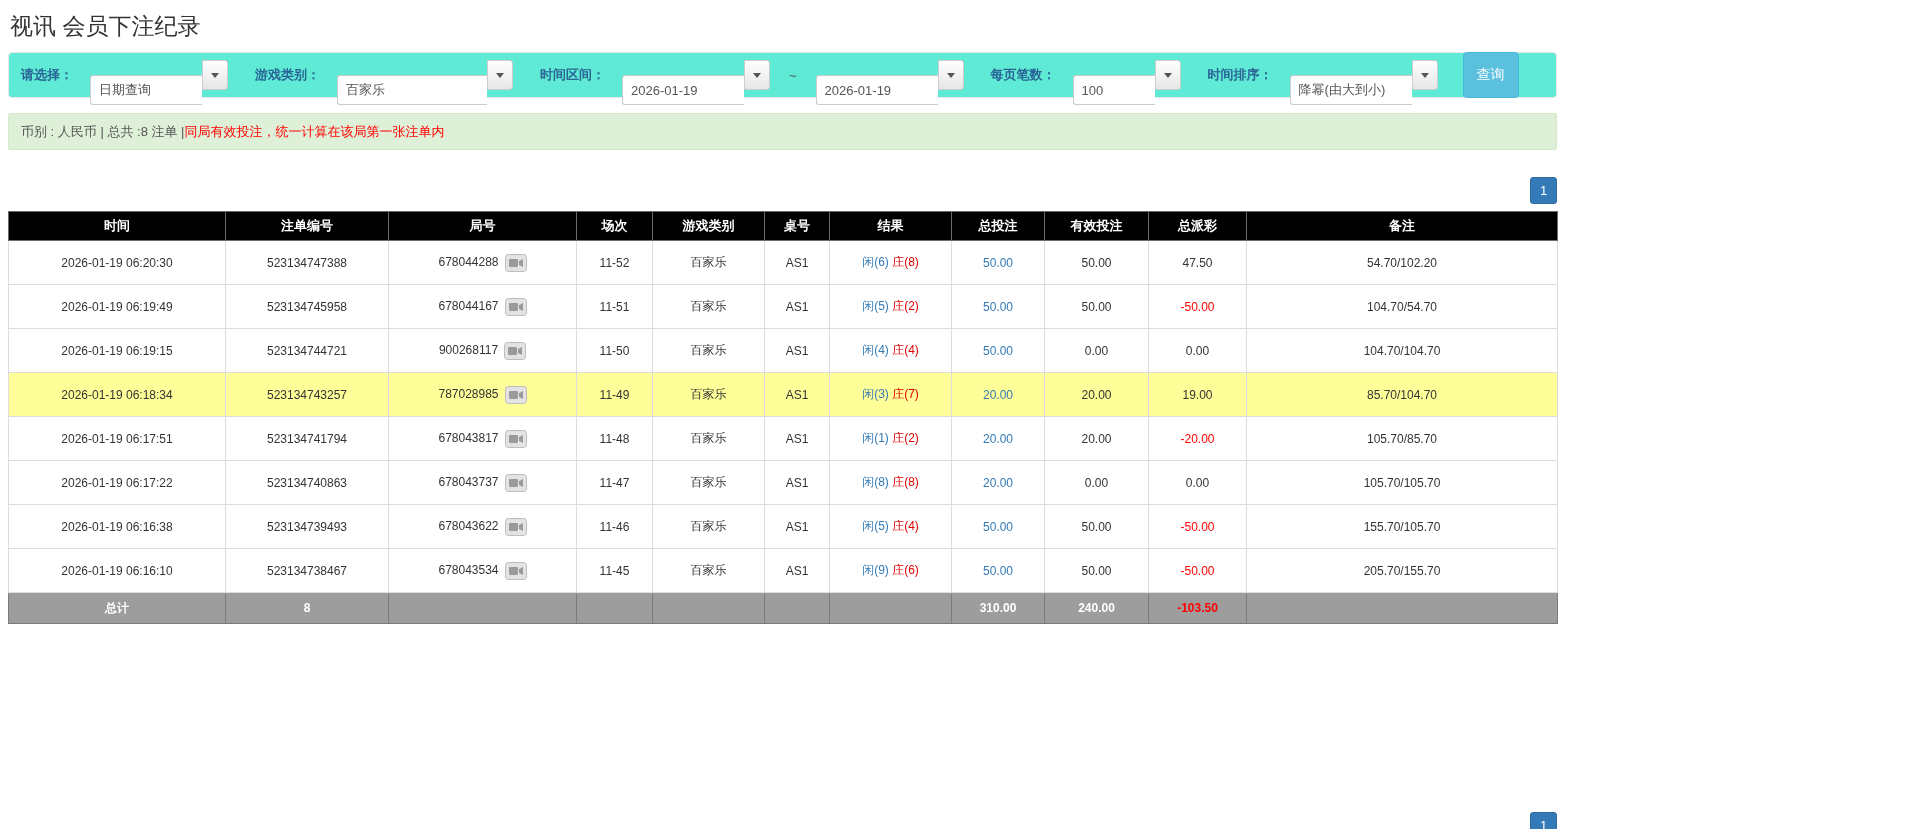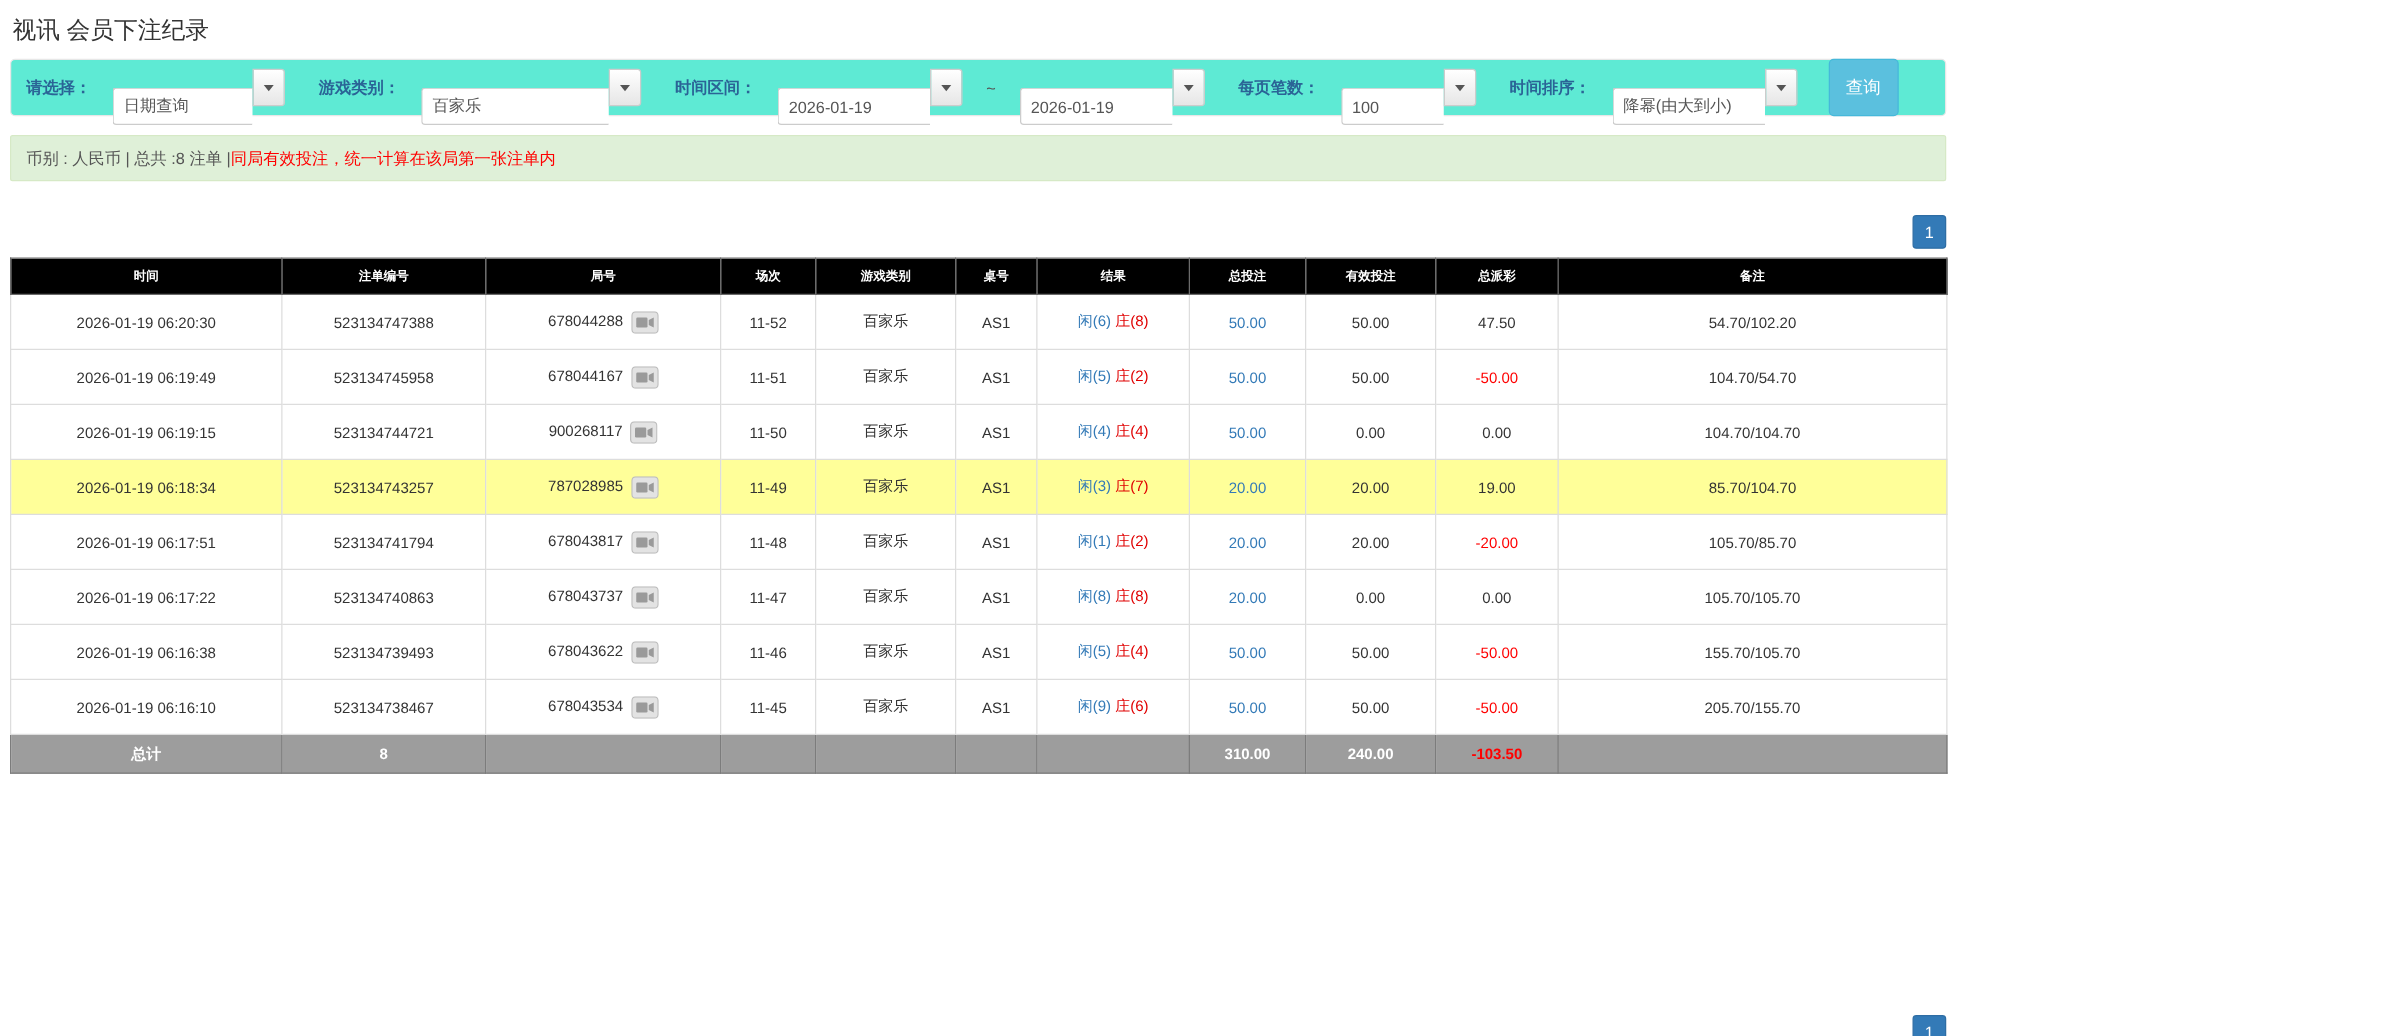--- a/index.html
+++ b/index.html
@@ -2,21 +2,21 @@
 <html><head>
 <meta charset="utf-8">
 <style>
   * { margin:0; padding:0; box-sizing:border-box; }
   html,body {
     width:1915px; height:829px; overflow:hidden; position:relative;
     background:#fff; color:#333;
     font-family:"Liberation Sans","DejaVu Sans",sans-serif;
   }
   .container { width:1549px; margin-left:8px; position:relative; }
-  .page-title { font-size:19px; font-weight:400; color:#333; padding:11px 0 10px 2px; }
+  .page-title { font-size:23px; font-weight:400; color:#333; padding:11px 0 10px 2px; }
 
   
   .filter-bar {
     background:#5eead4; border:1px solid #e7e7e7; border-radius:4px;
     height:46px; padding:7px 10px; display:flex; align-items:center; gap:17px;
   }
   .flabel { color:#2a6496; font-weight:bold; font-size:13px; white-space:nowrap; margin-left:10px; }
   .flabel.first { margin-left:2px; }
   .combo { display:inline-flex; height:30px; }
   .combo input {
@@ -52,21 +52,21 @@
   .page-btn {
     min-width:27px; height:27px; background:#337ab7; border:1px solid #2e6da4;
     color:#fff; font-size:13px; border-radius:3px; cursor:pointer;
     display:flex; align-items:center; justify-content:center;
   }
   .pagination-bottom { position:absolute; top:812px; left:1530px; }
 
   
   table { width:1549px; table-layout:fixed; border-collapse:collapse; margin-top:7px; font-size:12px; }
   thead th {
-    background:#000; color:#fff; font-weight:bold; font-size:10px;
+    background:#000; color:#fff; font-weight:bold; font-size:13px;
     height:29px; border:1px solid #6b6b6b; text-align:center;
   }
   tbody td { background:#fff; border:1px solid #ddd; height:44px; text-align:center; color:#333; }
   tr.highlight td { background:#ffff99; }
   .blue { color:#337ab7; }
   .player { color:#337ab7; }
   .banker { color:#e00000; }
   .neg { color:#ff0000 !important; }
   tfoot td {
     background:#9d9d9d; color:#fff; font-weight:bold; font-size:12px;

